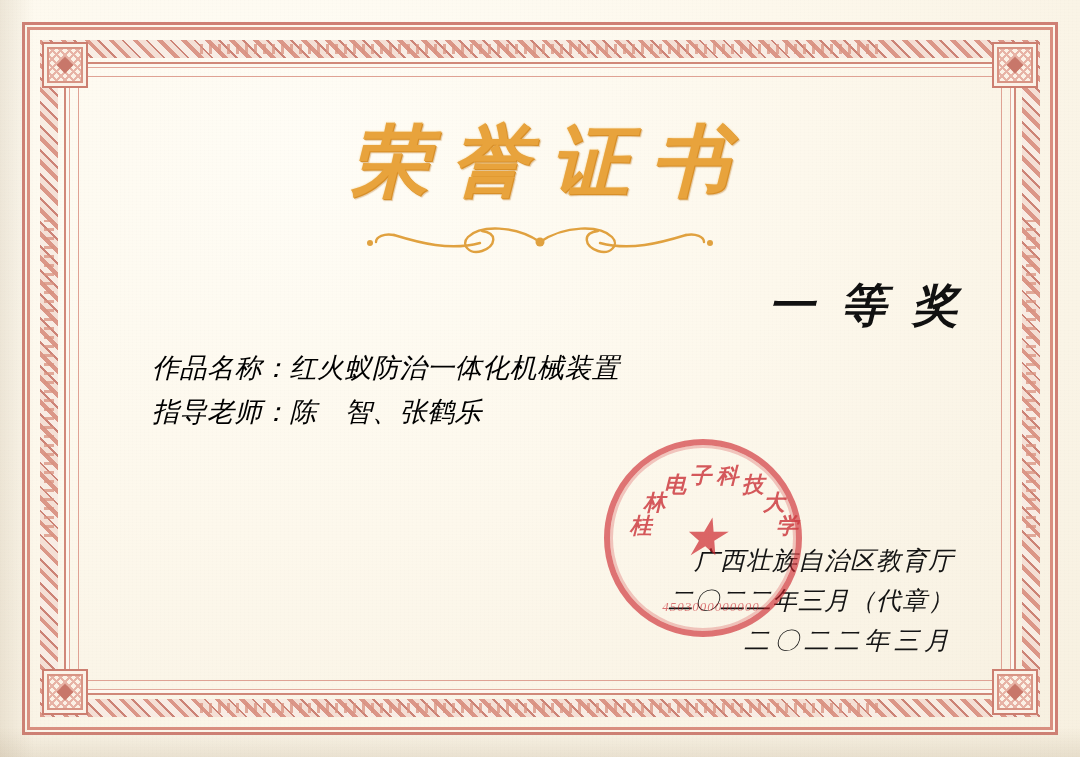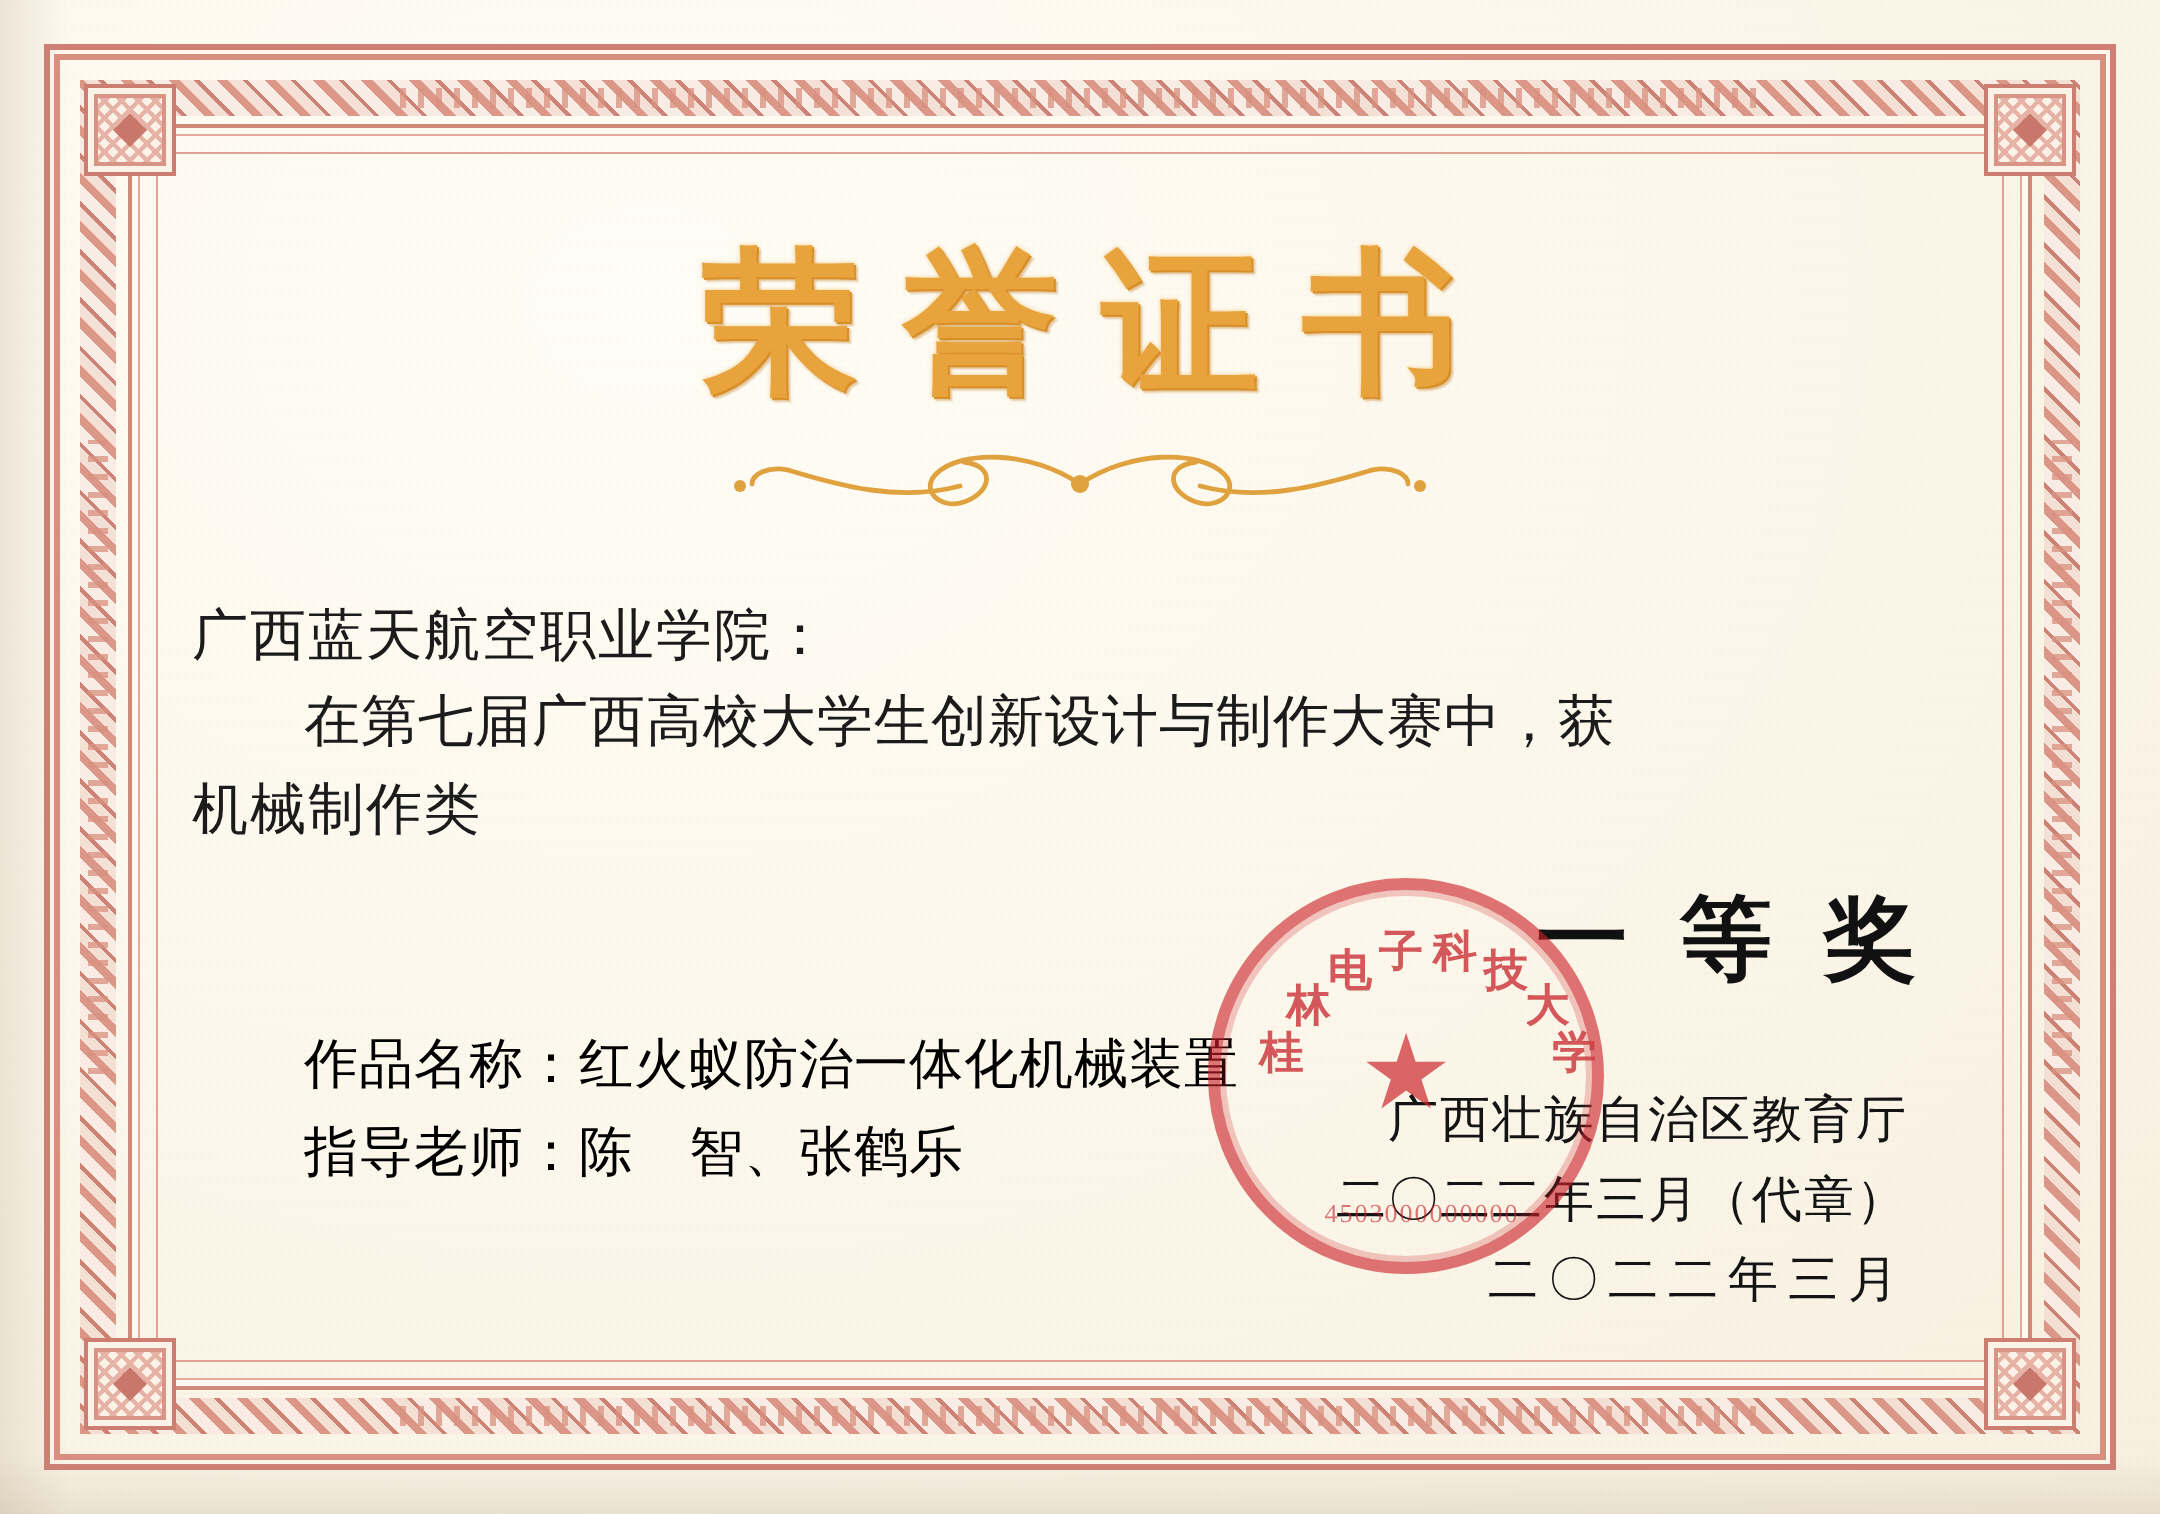--- a/index.html
+++ b/index.html
@@ -14,20 +14,21 @@
     font-family: "Liberation Serif", serif;
   }
 
   .certificate {
     position: relative;
     width: 1080px;
     height: 757px;
     background:
       radial-gradient(ellipse at 30% 20%, #fffdf6 0%, #fdf8ec 45%, #f7f0e0 100%);
     overflow: hidden;
+    font-style: italic;
   }
 
   
   .grain {
     position: absolute;
     inset: 0;
     pointer-events: none;
     background-image:
       repeating-linear-gradient(0deg, rgba(0,0,0,0.012) 0px, rgba(0,0,0,0.012) 1px, transparent 1px, transparent 3px),
       repeating-linear-gradient(90deg, rgba(0,0,0,0.010) 0px, rgba(0,0,0,0.010) 1px, transparent 1px, transparent 4px);
@@ -290,25 +291,20 @@
         <path d="M64 14 C 54 12, 46 16, 46 21"></path>
         <path d="M356 14 C 366 12, 374 16, 374 21"></path>
       </g>
       <g fill="#e0a13f">
         <circle cx="210" cy="21" r="4.5"></circle>
         <circle cx="40" cy="22" r="3"></circle>
         <circle cx="380" cy="22" r="3"></circle>
       </g>
     </svg>
 
-    <div class="body">
-      <div class="line-org">广西蓝天航空职业学院：</div>
-      <div class="line-event">在第七届广西高校大学生创新设计与制作大赛中，获</div>
-      <div class="line-category">机械制作类</div>
-    </div>
 
     <div class="award">一等奖</div>
 
     <div class="fields">
       <div>
         <span class="field-label">作品名称：</span><span>红火蚁防治一体化机械装置</span>
       </div>
       <div>
         <span class="field-label">指导老师：</span><span class="gap-wide">陈　智、张鹤乐</span>
       </div>

